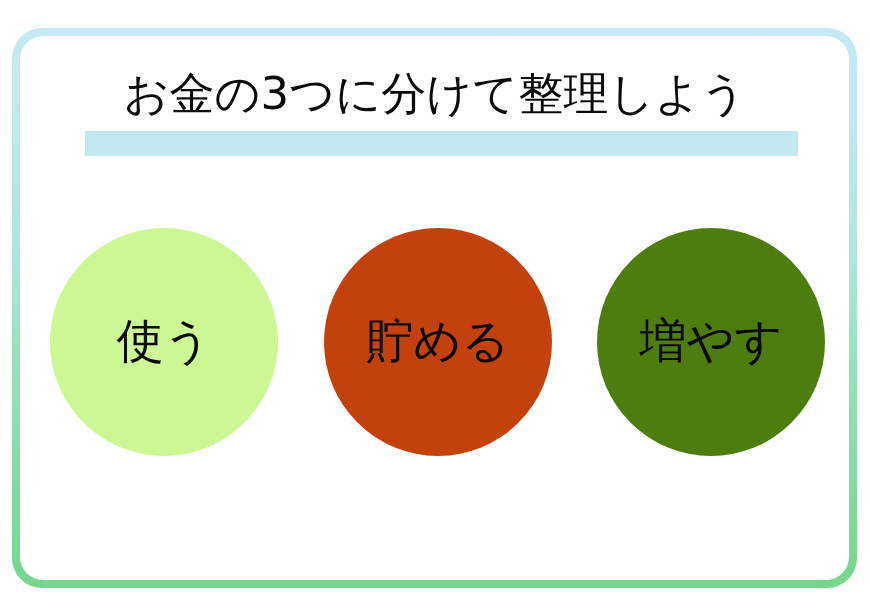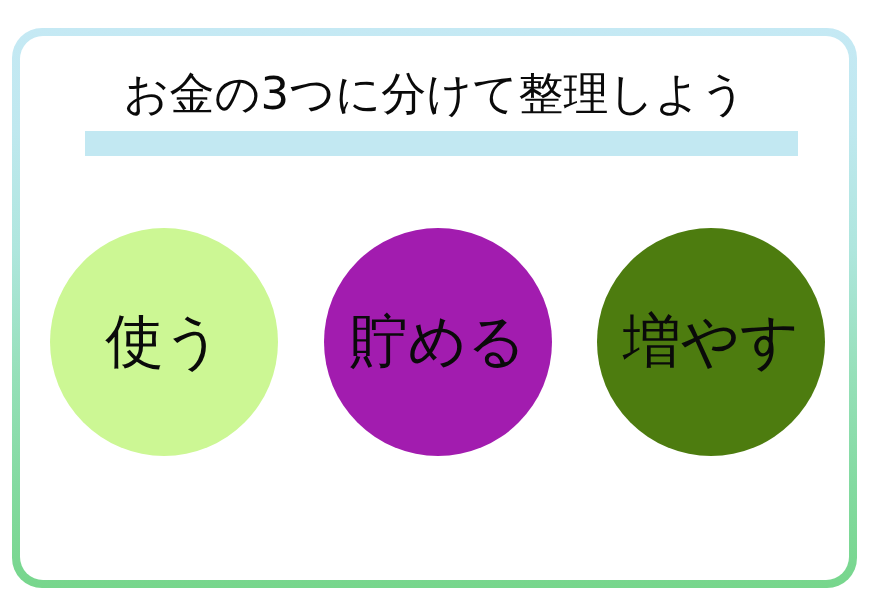--- a/index.html
+++ b/index.html
@@ -100,21 +100,21 @@
     position: absolute;
     top: 0;
     width: 228px;
     height: 228px;
     border-radius: 50%;
     display: flex;
     align-items: center;
     justify-content: center;
   }
   .circle-label {
-    font-size: 58px;
+    font-size: 47px;
     line-height: 52px;
     color: #0a0a0a;
     font-weight: 400;
     white-space: nowrap;
     transform: translateY(-1px);
   }
   #circle-0 { left: 0px;   }
   #circle-1 { left: 274px; }
   #circle-2 { left: 547px; }
 </style>
@@ -134,21 +134,21 @@
     </div>
 
     <div id="title-underline" style="background: rgb(194, 232, 242);"></div>
 
     <div id="circle-row">
 
       <div class="circle" id="circle-0" style="background: rgb(204, 247, 148);">
         <span class="circle-label" style="color: rgb(10, 10, 10);">使う</span>
       </div>
 
-      <div class="circle" id="circle-1" style="background: #a21caf;">
+      <div class="circle" id="circle-1" style="background: #c2410c;">
         <span class="circle-label" style="color: rgb(10, 10, 10);">貯める</span>
       </div>
 
       <div class="circle" id="circle-2" style="background: #4d7c0f;">
         <span class="circle-label" style="color: rgb(10, 10, 10);">増やす</span>
       </div>
 
     </div>
 
   </div>

